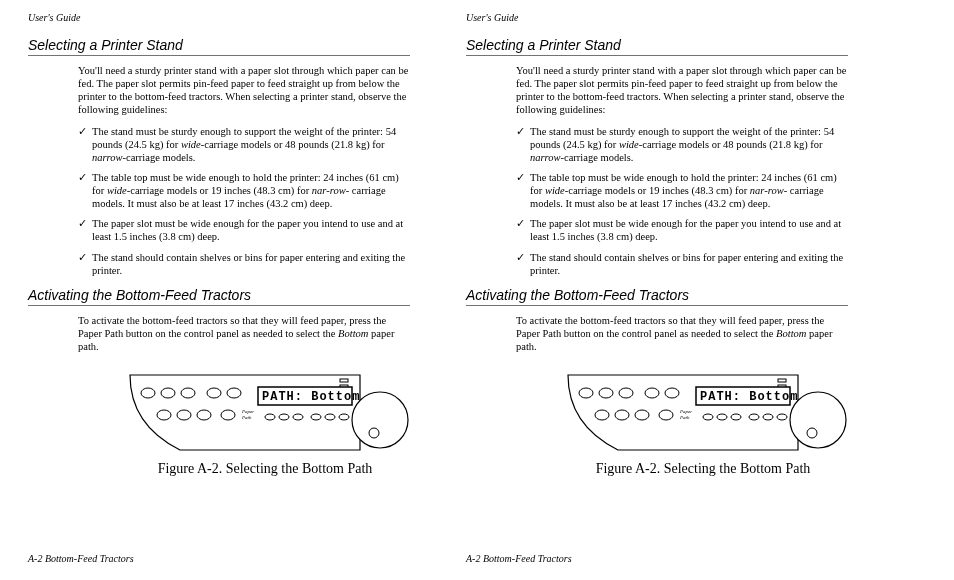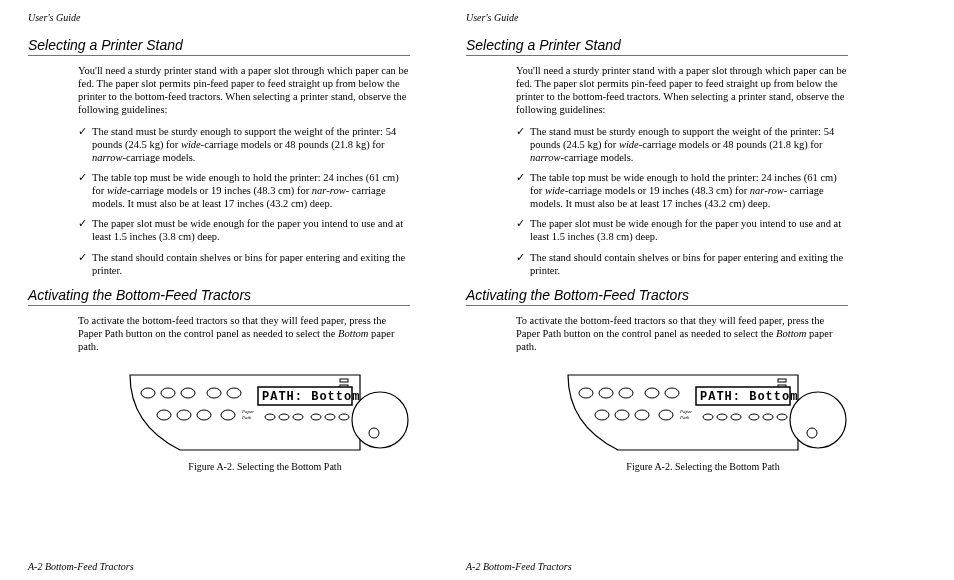--- a/index.html
+++ b/index.html
@@ -63,26 +63,26 @@
     top: 0;
     font-size: 11px;
   }
   .ital { font-style: italic; text-align: right; }
   .figure-wrap {
     margin: 12px 0 6px 92px;
     width: 290px;
   }
   .fig-caption {
     text-align: center;
-    font-size: 10px;
+    font-size: 14px;
     margin-top: 6px;
   }
   .footer {
     position: absolute;
-    bottom: 8px;
+    bottom: 16px;
     left: 28px;
     font-style: italic;
     font-size: 10px;
   }
   
   .panel-svg { display:block; }
   .lcd-text { font-family: "Courier New", monospace; font-weight: bold; font-size: 12px; letter-spacing: 1px; }
 </style>
 </head>
 <body>

